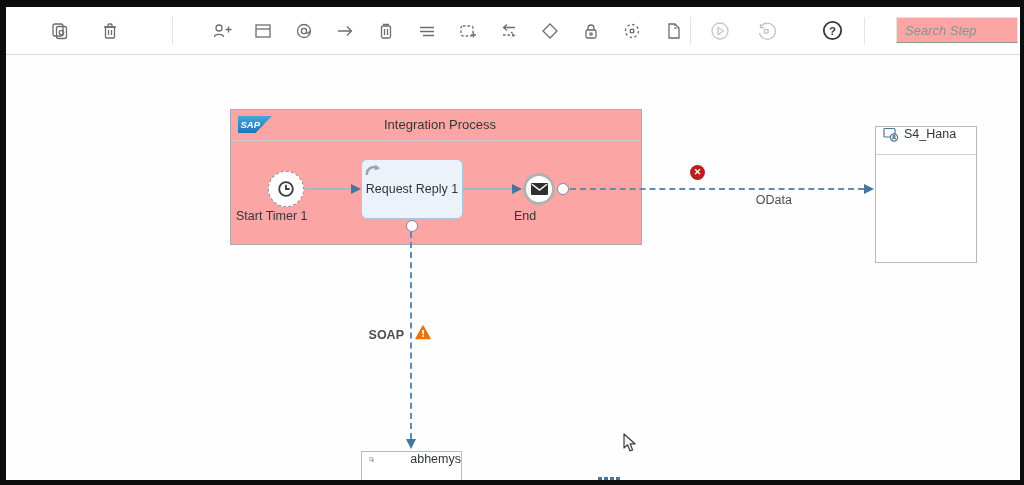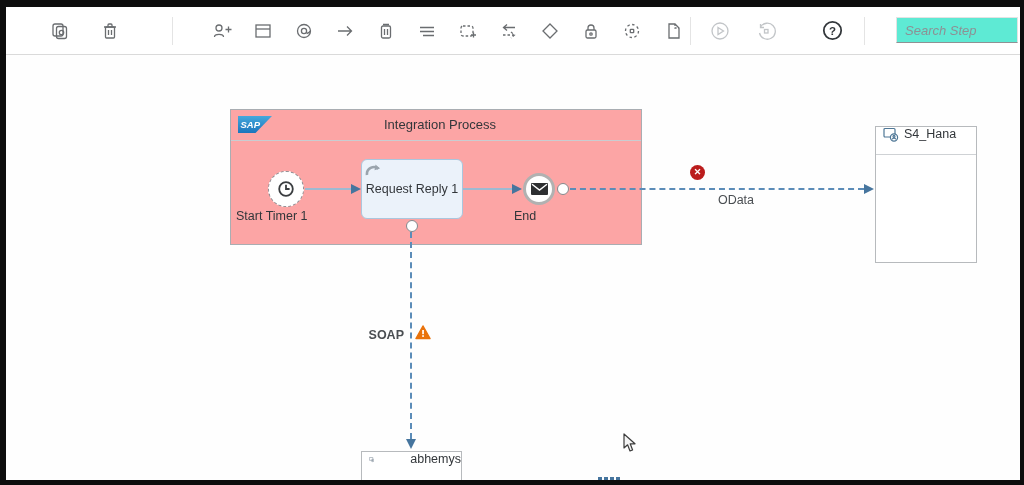--- a/index.html
+++ b/index.html
@@ -11,21 +11,21 @@
   .toolbar{position:absolute;top:0;left:0;right:0;height:47px;background:#ffffff;
            border-bottom:1px solid #dadada;}
   .tgroup{position:absolute;top:0;height:47px;display:flex;align-items:center;}
   .tbi{width:24px;height:24px;display:flex;align-items:center;justify-content:center;
        color:#6a6d70;cursor:pointer;}
   .tbi svg{display:block;}
   .tbi.disabled{color:#c2c5c8;cursor:default;}
   .tbi.strong{color:#32363a;}
   .tdiv{position:absolute;top:10px;width:1px;height:28px;background:#e4e4e4;}
   .search{position:absolute;top:10px;left:890px;width:122px;height:26px;box-sizing:border-box;
-          border:1px solid #e3e3e3;border-bottom:1px solid #8f9194;background:#5eead4;
+          border:1px solid #e3e3e3;border-bottom:1px solid #8f9194;background:#fca5a5;
           font-family:"Liberation Sans",sans-serif;font-style:italic;font-size:13px;color:#555;
           padding:0 8px;outline:none;}
   .search::placeholder{color:#8d9094;font-style:italic;}
 
   
   .canvas{position:absolute;top:48px;left:0;right:0;bottom:0;background:#fefefe;}
 
   .pool{position:absolute;left:224px;top:54px;width:410px;height:134px;background:#fca5a5;
         border:1px solid #a9adb2;}
   .pool-header{position:relative;height:30px;border-bottom:1px solid #c9cdd1;}
@@ -243,21 +243,21 @@
         <rect x="0" y="0" width="17" height="12" rx="1" fill="#2d2f31"></rect>
         <path d="M1 1.2 L8.5 7 L16 1.2" stroke="#ffffff" stroke-width="1.4" fill="none"></path>
       </svg>
     </div>
     <div class="node-label" style="left:508px;top:154px;width:50px;">End</div>
 
     <div class="port" style="left:551px;top:128px;"></div>
     <div class="dash-h" style="left:564px;top:133px;width:294px;"></div>
     <div class="arr-r" style="left:858px;top:129px;"></div>
     <div class="err-badge">✕</div>
-    <div class="flow-label" style="left:690px;top:138px;width:80px;text-align:center;">OData</div>
+    <div class="flow-label" style="left:706px;top:138px;width:80px;text-align:right;">OData</div>
 
     <div class="port" style="left:400px;top:165px;"></div>
     <div class="dash-v" style="left:404px;top:177px;height:207px;"></div>
     <div class="arr-d" style="left:400px;top:384px;"></div>
     <div class="flow-label" style="left:344px;top:273px;width:54px;text-align:right;font-weight:bold;">SOAP</div>
     <svg style="position:absolute;left:409px;top:270px;" width="16" height="15" viewBox="0 0 16 15">
       <path d="M8 1 L15 13.5 H1 Z" fill="var(--warning_orange,#e9730c)" stroke="var(--warning_orange,#e9730c)" stroke-width="1.5" stroke-linejoin="round"></path>
       <rect x="7.2" y="5" width="1.7" height="4.2" fill="#ffffff"></rect>
       <rect x="7.2" y="10.2" width="1.7" height="1.7" fill="#ffffff"></rect>
     </svg>

